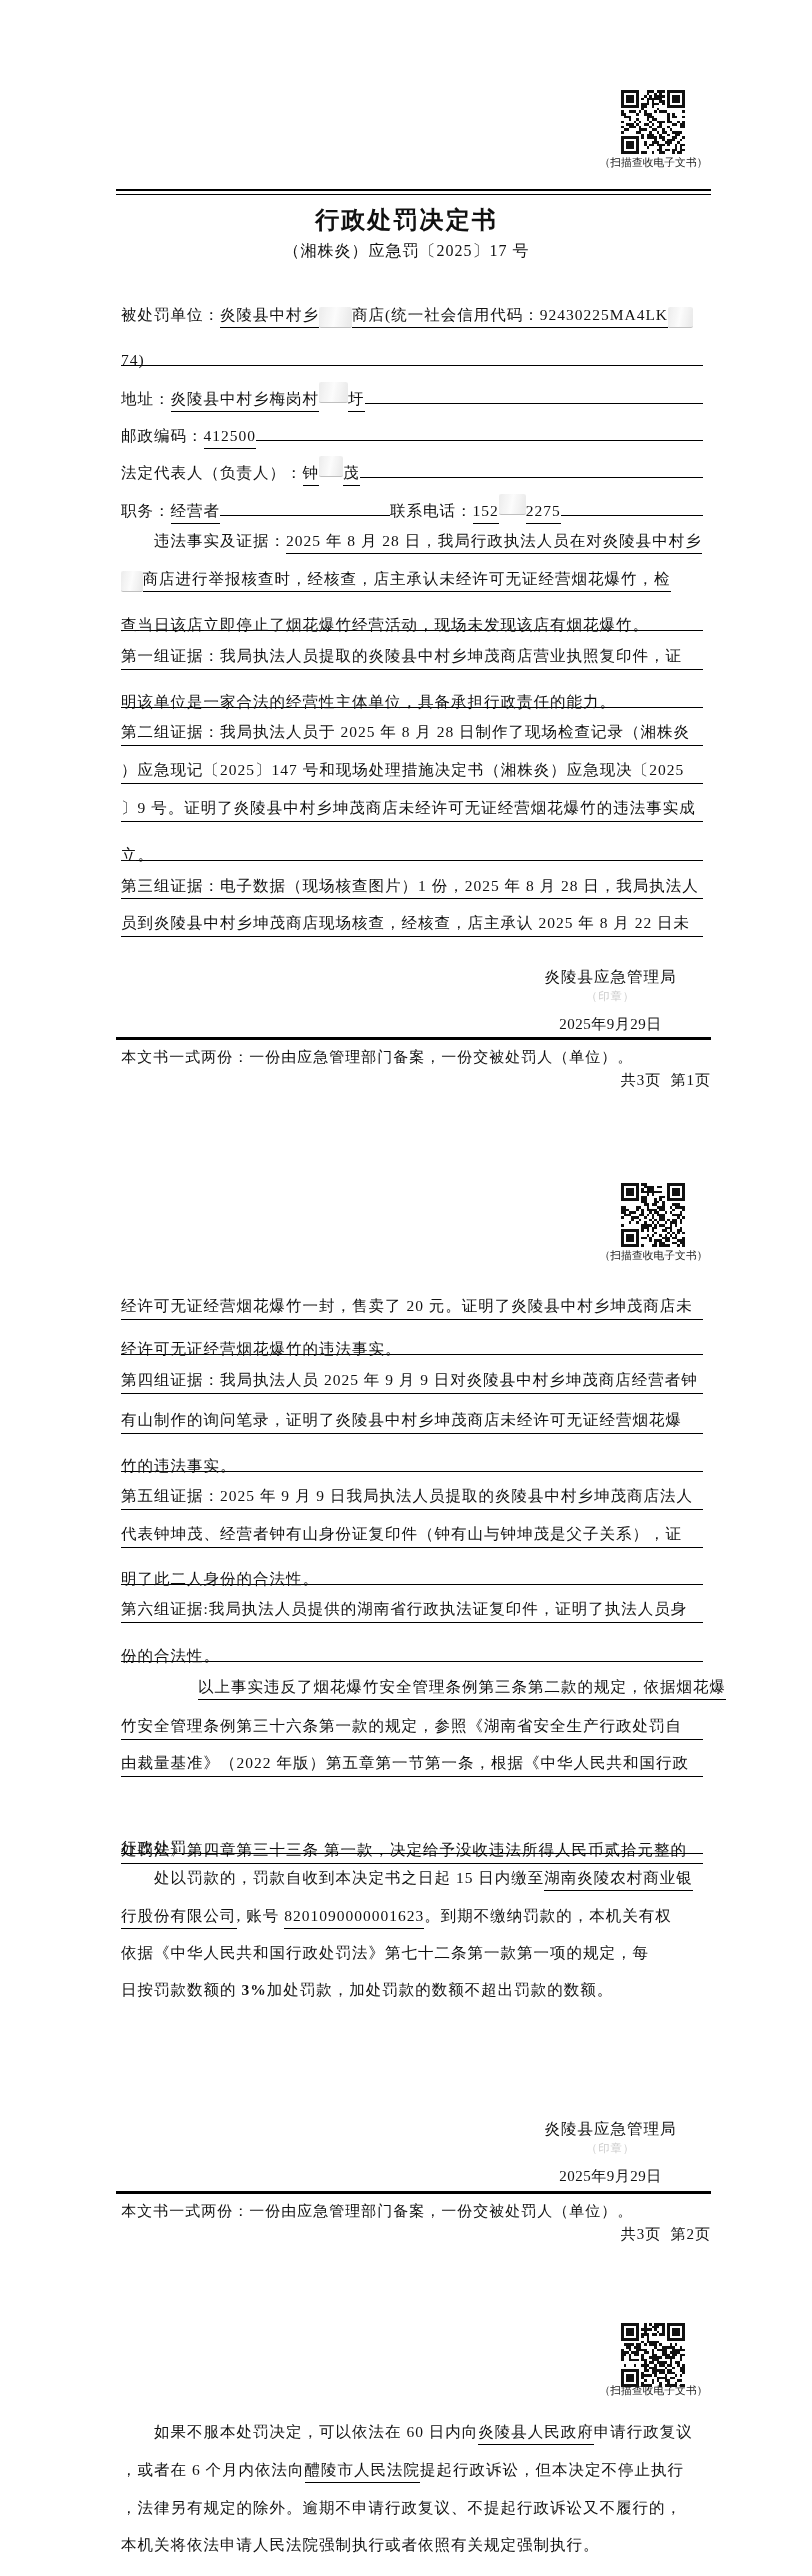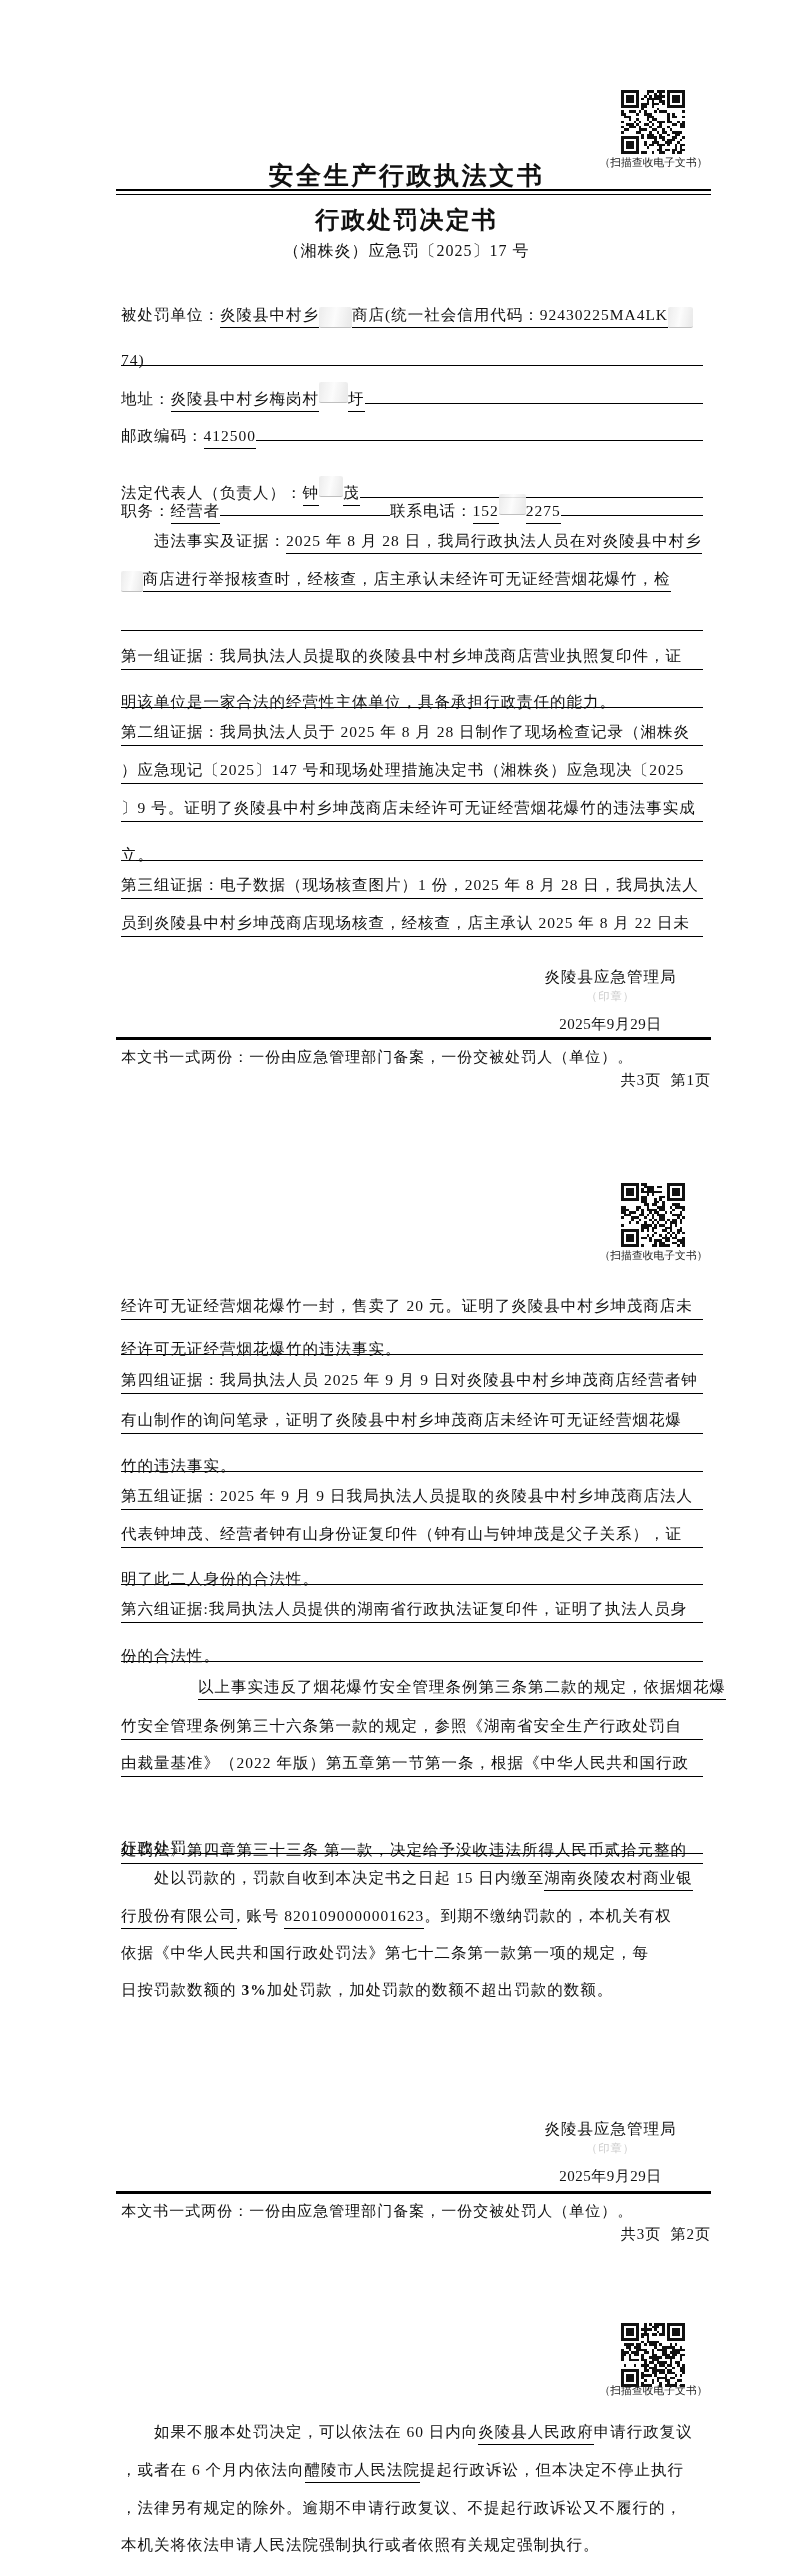--- a/index.html
+++ b/index.html
@@ -70,21 +70,20 @@
   .footer-note{margin-top:8.2px; font-size:15px; letter-spacing:1px; padding-left:5.2px;}
   .footer-page{margin-top:4.1px; text-align:right; font-size:15px; letter-spacing:1px;}
   .footer-page .gap{display:inline-block; width:9.3px;}
   .qr-svg{display:block;}
 </style>
 </head>
 <body>
 
 <div class="doc">
 
-  <div class="main-title">安全生产行政执法文书</div>
   <div class="double-rule"></div>
   <div class="doc-title">行政处罚决定书</div>
   <div class="doc-number">（湘株炎）应急罚〔2025〕17 号</div>
 
   <div class="qr-box qr1">
       <svg class="qr-svg" width="64" height="64" viewBox="0 0 125 125" shape-rendering="crispEdges" xmlns="http://www.w3.org/2000/svg">
         <rect width="125" height="125" fill="#fff"></rect>
         <rect x="50" y="0" width="5" height="5" fill="#111"></rect>
         <rect x="55" y="0" width="5" height="5" fill="#111"></rect>
         <rect x="60" y="0" width="5" height="5" fill="#111"></rect>
@@ -733,32 +732,32 @@
         <rect x="10" y="100" width="15" height="15" fill="#111"></rect>
       </svg>
     </div>
   <div class="qr-cap cap3">（扫描查收电子文书）</div>
 
   <div id="body-lines">
       <div class="line" style="top: 303px;"><span class="seg">被处罚单位：</span><span class="seg u">炎陵县中村乡</span><span class="seg blur u" style="width: 33px;"></span><span class="seg u">商店(统一社会信用代码：</span><span class="seg u">92430225MA4LK</span><span class="seg blur u" style="width: 25px;"></span></div>
       <div class="line ulc" style="top: 340px;"><span class="seg">74)</span><span class="seg fill"></span></div>
       <div class="line" style="top: 378px;"><span class="seg">地址：</span><span class="seg u">炎陵县中村乡梅岗村</span><span class="seg blur u" style="width: 29px;"></span><span class="seg u">圩</span><span class="seg fill u"></span></div>
       <div class="line" style="top: 415px;"><span class="seg">邮政编码：</span><span class="seg u">412500</span><span class="seg fill u"></span></div>
-      <div class="line" style="top: 472px;"><span class="seg">法定代表人（负责人）：</span><span class="seg u">钟</span><span class="seg blur u" style="width: 24px;"></span><span class="seg u">茂</span><span class="seg fill u"></span></div>
+      <div class="line" style="top: 452px;"><span class="seg">法定代表人（负责人）：</span><span class="seg u">钟</span><span class="seg blur u" style="width: 24px;"></span><span class="seg u">茂</span><span class="seg fill u"></span></div>
       <div class="line" style="top: 490px;"><span class="seg">职务：</span><span class="seg u">经营者</span><span class="seg fillw u" style="width: 170px;"></span><span class="seg">联系电话：</span><span class="seg u">152</span><span class="seg blur u" style="width: 27px;"></span><span class="seg u">2275</span><span class="seg fill u"></span></div>
       <div class="line" style="top: 529px;"><span class="seg">　　违法事实及证据：</span><span class="seg u">2025 年 8 月 28 日，我局行政执法人员在对炎陵县中村乡</span></div>
       <div class="line" style="top: 567px;"><span class="seg blur u" style="width: 21.6px;"></span><span class="seg u">商店进行举报核查时，经核查，店主承认未经许可无证经营烟花爆竹，检</span></div>
-      <div class="line ulc" style="top: 605px;"><span class="seg fill"></span></div>
+      <div class="line ulc" style="top: 605px;"><span class="seg">查当日该店立即停止了烟花爆竹经营活动，现场未发现该店有烟花爆竹。</span><span class="seg fill"></span></div>
       <div class="line ulc" style="top: 644px;"><span class="seg">第一组证据：我局执法人员提取的炎陵县中村乡坤茂商店营业执照复印件，证</span></div>
       <div class="line ulc" style="top: 682px;"><span class="seg">明该单位是一家合法的经营性主体单位，具备承担行政责任的能力。</span><span class="seg fill"></span></div>
       <div class="line ulc" style="top: 720px;"><span class="seg">第二组证据：我局执法人员于 2025 年 8 月 28 日制作了现场检查记录（湘株炎</span></div>
       <div class="line ulc" style="top: 758px;"><span class="seg">）应急现记〔2025〕147 号和现场处理措施决定书（湘株炎）应急现决〔2025</span></div>
       <div class="line ulc" style="top: 796px;"><span class="seg">〕9 号。证明了炎陵县中村乡坤茂商店未经许可无证经营烟花爆竹的违法事实成</span></div>
       <div class="line ulc" style="top: 835px;"><span class="seg">立。</span><span class="seg fill"></span></div>
-      <div class="line ulc" style="top: 873px;"><span class="seg">第三组证据：电子数据（现场核查图片）1 份，2025 年 8 月 28 日，我局执法人</span></div>
+      <div class="line ulc" style="top: 873px; align-items: center;"><span class="seg">第三组证据：电子数据（现场核查图片）1 份，2025 年 8 月 28 日，我局执法人</span></div>
       <div class="line ulc" style="top: 911px;"><span class="seg">员到炎陵县中村乡坤茂商店现场核查，经核查，店主承认 2025 年 8 月 22 日未</span></div>
       <div class="line ulc" style="top: 1294px;"><span class="seg">经许可无证经营烟花爆竹一封，售卖了 20 元。证明了炎陵县中村乡坤茂商店未</span></div>
       <div class="line ulc" style="top: 1329px;"><span class="seg">经许可无证经营烟花爆竹的违法事实。</span><span class="seg fill"></span></div>
       <div class="line ulc" style="top: 1368px;"><span class="seg">第四组证据：我局执法人员 2025 年 9 月 9 日对炎陵县中村乡坤茂商店经营者钟</span></div>
       <div class="line ulc" style="top: 1408px;"><span class="seg">有山制作的询问笔录，证明了炎陵县中村乡坤茂商店未经许可无证经营烟花爆</span></div>
       <div class="line ulc" style="top: 1446px;"><span class="seg">竹的违法事实。</span><span class="seg fill"></span></div>
       <div class="line ulc" style="top: 1484px;"><span class="seg">第五组证据：2025 年 9 月 9 日我局执法人员提取的炎陵县中村乡坤茂商店法人</span></div>
       <div class="line ulc" style="top: 1522px;"><span class="seg">代表钟坤茂、经营者钟有山身份证复印件（钟有山与钟坤茂是父子关系），证</span></div>
       <div class="line ulc" style="top: 1559px;"><span class="seg">明了此二人身份的合法性。</span><span class="seg fill"></span></div>
       <div class="line ulc" style="top: 1597px;"><span class="seg">第六组证据:我局执法人员提供的湖南省行政执法证复印件，证明了执法人员身</span></div>

